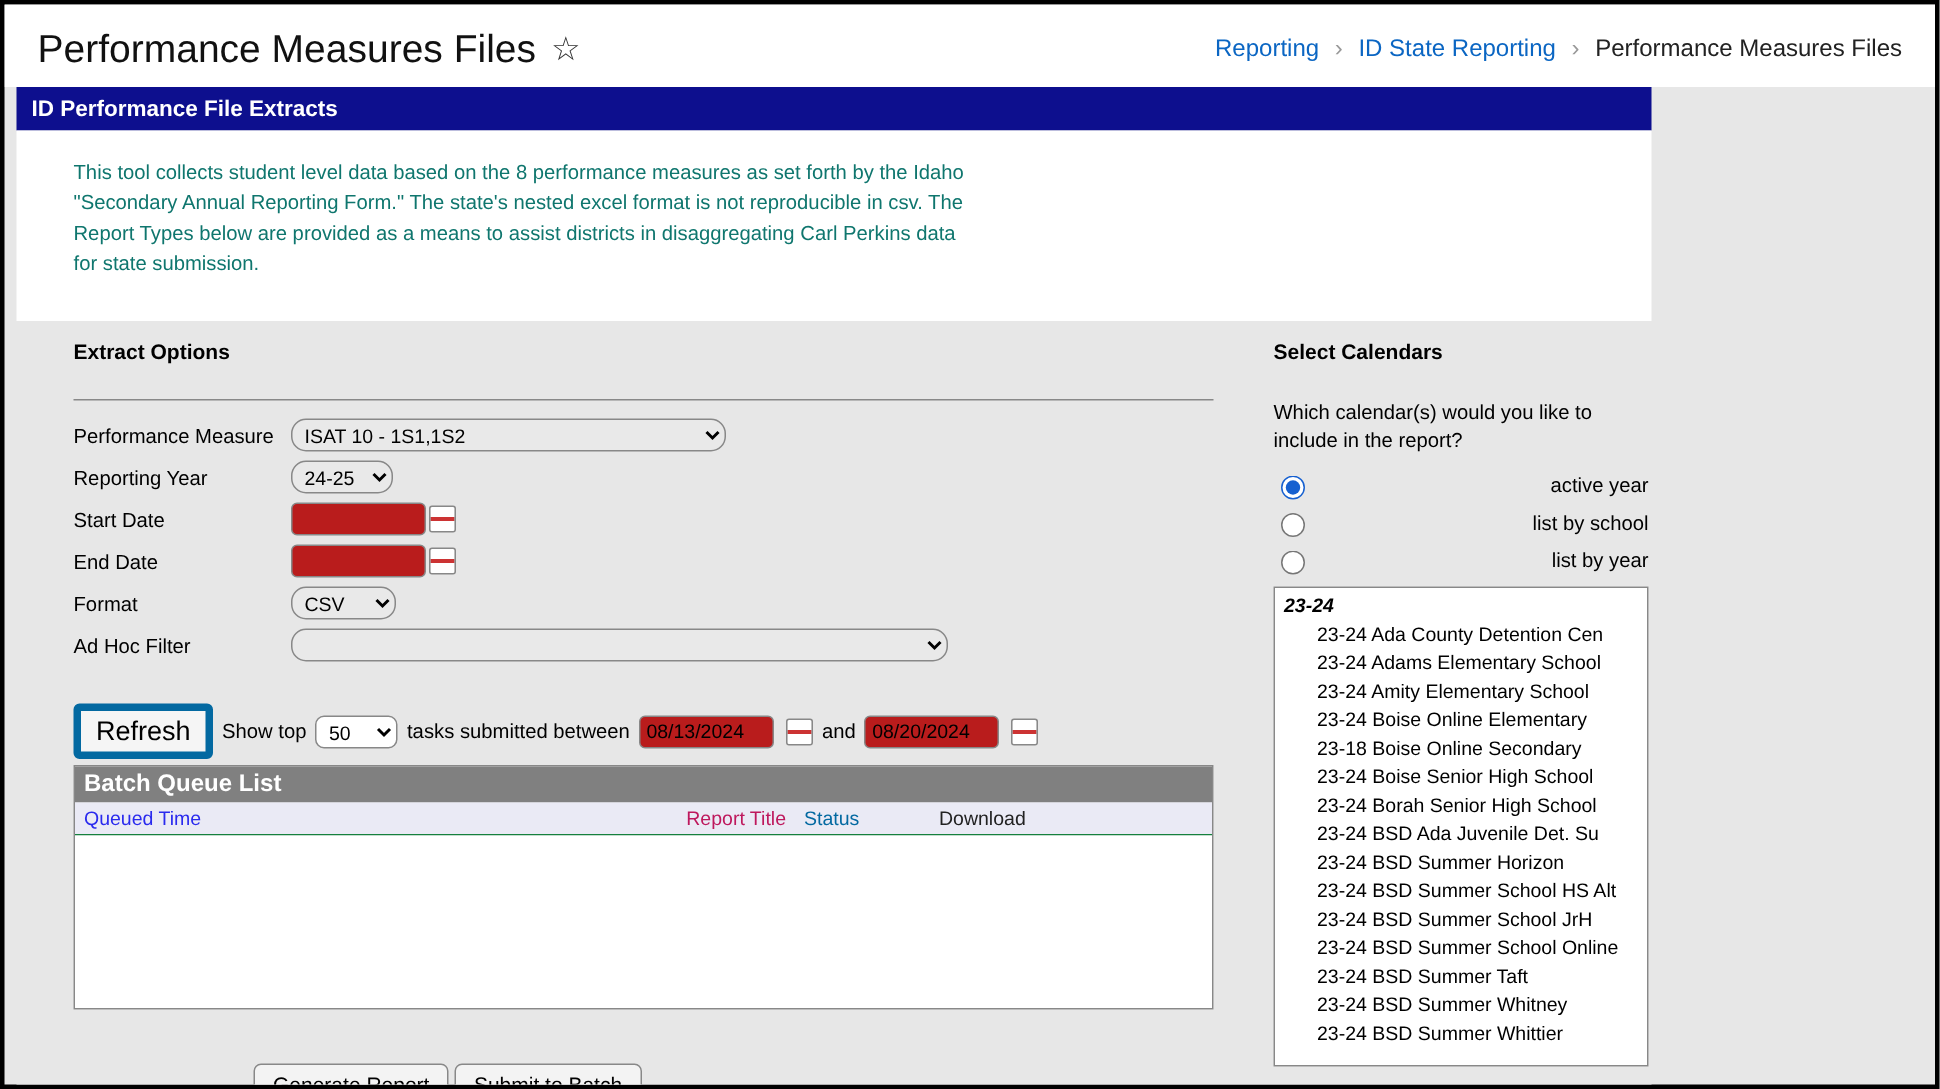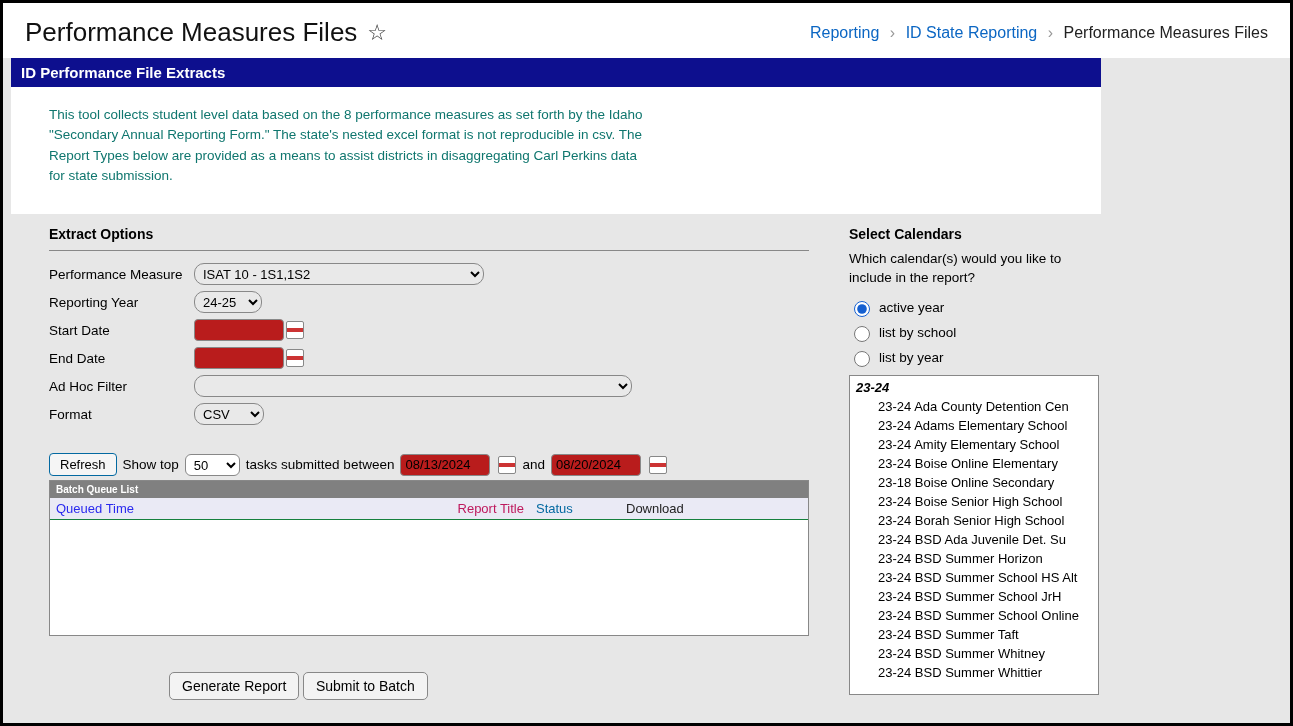--- a/index.html
+++ b/index.html
@@ -51,21 +51,21 @@
     padding: 12px 10px 0 38px;
     gap: 40px;
     background: #e7e7e7;
     margin: 0 10px 0 8px;
     width: 1090px;
   }
   body { background: #e7e7e7; }
   .header { background:#fff; }
   .left-col { width: 760px; }
   .right-col { width: 260px; }
-  .section-title { font-weight: bold; font-size: 14px; margin-bottom: 8px; }
+  .section-title { font-weight: bold; font-size: 14px; margin-bottom: 24px; }
   .hr { border: 0; border-top: 1px solid #888; margin: 4px 0 12px 0; }
   .form-row { display: flex; align-items: center; margin-bottom: 6px; }
   .form-label { width: 145px; font-size: 13.5px; }
   select, input[type="text"] {
     font-size: 13px;
     padding: 2px 4px;
     border: 1px solid #888;
     border-radius: 4px;
     background: #b91c1c;
     height: 22px;
@@ -77,40 +77,40 @@
   .date-input { width: 90px; border-radius: 3px; background:#fff;}
   .cal-icon {
     display: inline-block; width:18px; height:18px;
     border:1px solid #888; margin-left:2px; vertical-align:middle;
     background: linear-gradient(#fff 40%, #cc3333 40%, #cc3333 60%, #fff 60%);
     cursor:pointer; border-radius:2px;
   }
   .batch-section { margin-top: 28px; }
   .refresh-row { display:flex; align-items:center; gap:6px; font-size:13.5px; margin-bottom:4px;}
   .btn {
-    border:1px solid #0369a1; background:#f5f5f5; border-radius:4px;
-    padding:3px 10px; font-size:13px; cursor:pointer;
+    border:5px solid #0369a1; background:#f5f5f5; border-radius:4px;
+    padding:3px 10px; font-size:18px; cursor:pointer;
   }
   .sel-top { width:55px; border-radius:6px; background:#fff;}
   .date-small { width:90px; border-radius:3px; background:#fff;}
   .queue-box { border:1px solid #888; width:760px; background:#fff;}
   .queue-title {
     background: #808080; color:#fff; font-weight:bold;
-    padding:3px 6px; font-size:10px;
+    padding:3px 6px; font-size:16px;
   }
   .queue-head { display:flex; background:#eaeaf5; border-bottom:1px solid #15803d;}
   .queue-head div { padding:3px 6px; font-size:13px; }
   .qh1 { width:190px; color:#2a2aee; cursor:pointer;}
   .qh2 { width:290px; color:#be185d; cursor:pointer;text-align:right;}
   .qh3 { width:90px; color:#0369a1; cursor:pointer;}
   .qh4 { flex:1; color:#222;}
   .queue-body { height:115px; background:#fff;}
   .action-row { margin-top: 36px; margin-left: 120px; }
   .right-col .question { font-size:13.5px; margin-bottom:10px; line-height:1.4;}
-  .radio-row { display:flex; align-items:center; gap:6px; margin-bottom:6px; font-size:13.5px;}
+  .radio-row { display:flex; align-items:center; gap:6px; margin-bottom:6px; font-size:13.5px;justify-content:space-between;}
   input[type="radio"] { width:16px; height:16px; accent-color:#1660d0; cursor:pointer;}
   .cal-list {
     border:1px solid #888; background:#fff; width:250px; height:320px;
     overflow-y:auto; margin-top:8px; padding:2px 6px 2px 6px;
   }
   .cal-list .grp { font-weight:bold; font-style:italic; padding:2px 0;}
   .cal-list .itm { padding:2px 0 2px 22px; cursor:pointer;}
   .cal-scroll::-webkit-scrollbar { width:10px;}
   
   .big-btn {
@@ -162,29 +162,29 @@
       <div class="form-label">Start Date</div>
       <input type="text" class="date-input" value="" style="">
       <span class="cal-icon"></span>
     </div>
     <div class="form-row">
       <div class="form-label">End Date</div>
       <input type="text" class="date-input" value="" style="">
       <span class="cal-icon"></span>
     </div>
     <div class="form-row">
+      <div class="form-label">Format</div>
+      <select class="sel-format">
+        <option>CSV</option>
+      </select>
+    </div>
+    <div class="form-row">
       <div class="form-label">Ad Hoc Filter</div>
       <select class="sel-filter">
         <option></option>
-      </select>
-    </div>
-    <div class="form-row">
-      <div class="form-label">Format</div>
-      <select class="sel-format">
-        <option>CSV</option>
       </select>
     </div>
 
     <div class="batch-section">
       <div class="refresh-row">
         <button class="btn">Refresh</button>
         <span>Show top</span>
         <select class="sel-top">
           <option>50</option>
         </select>

